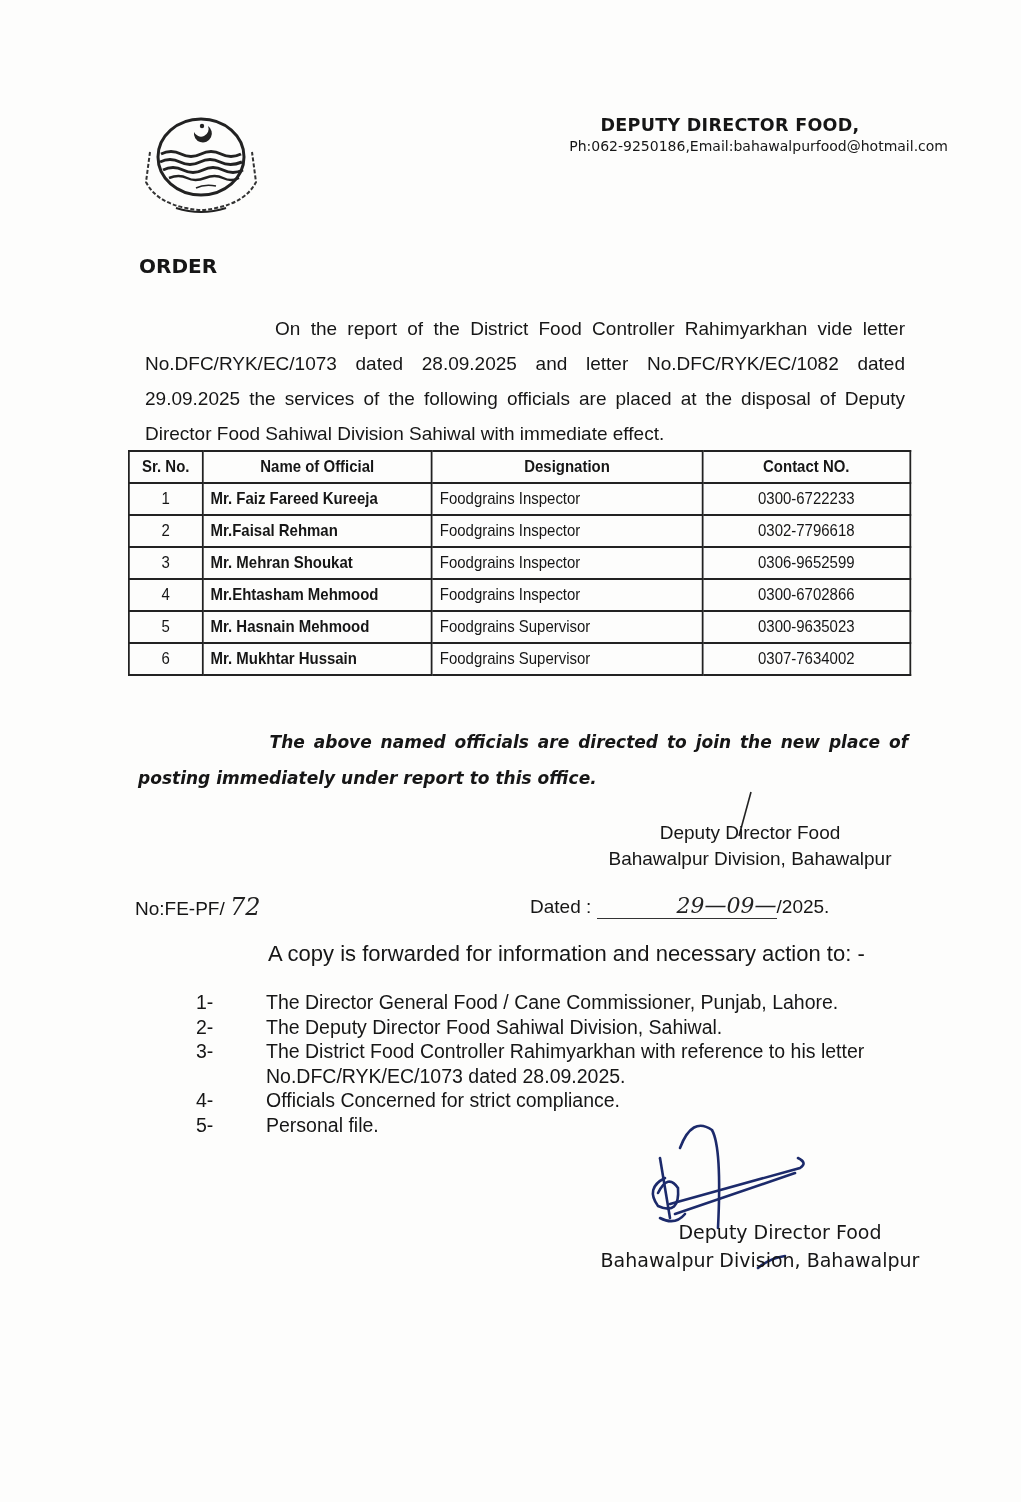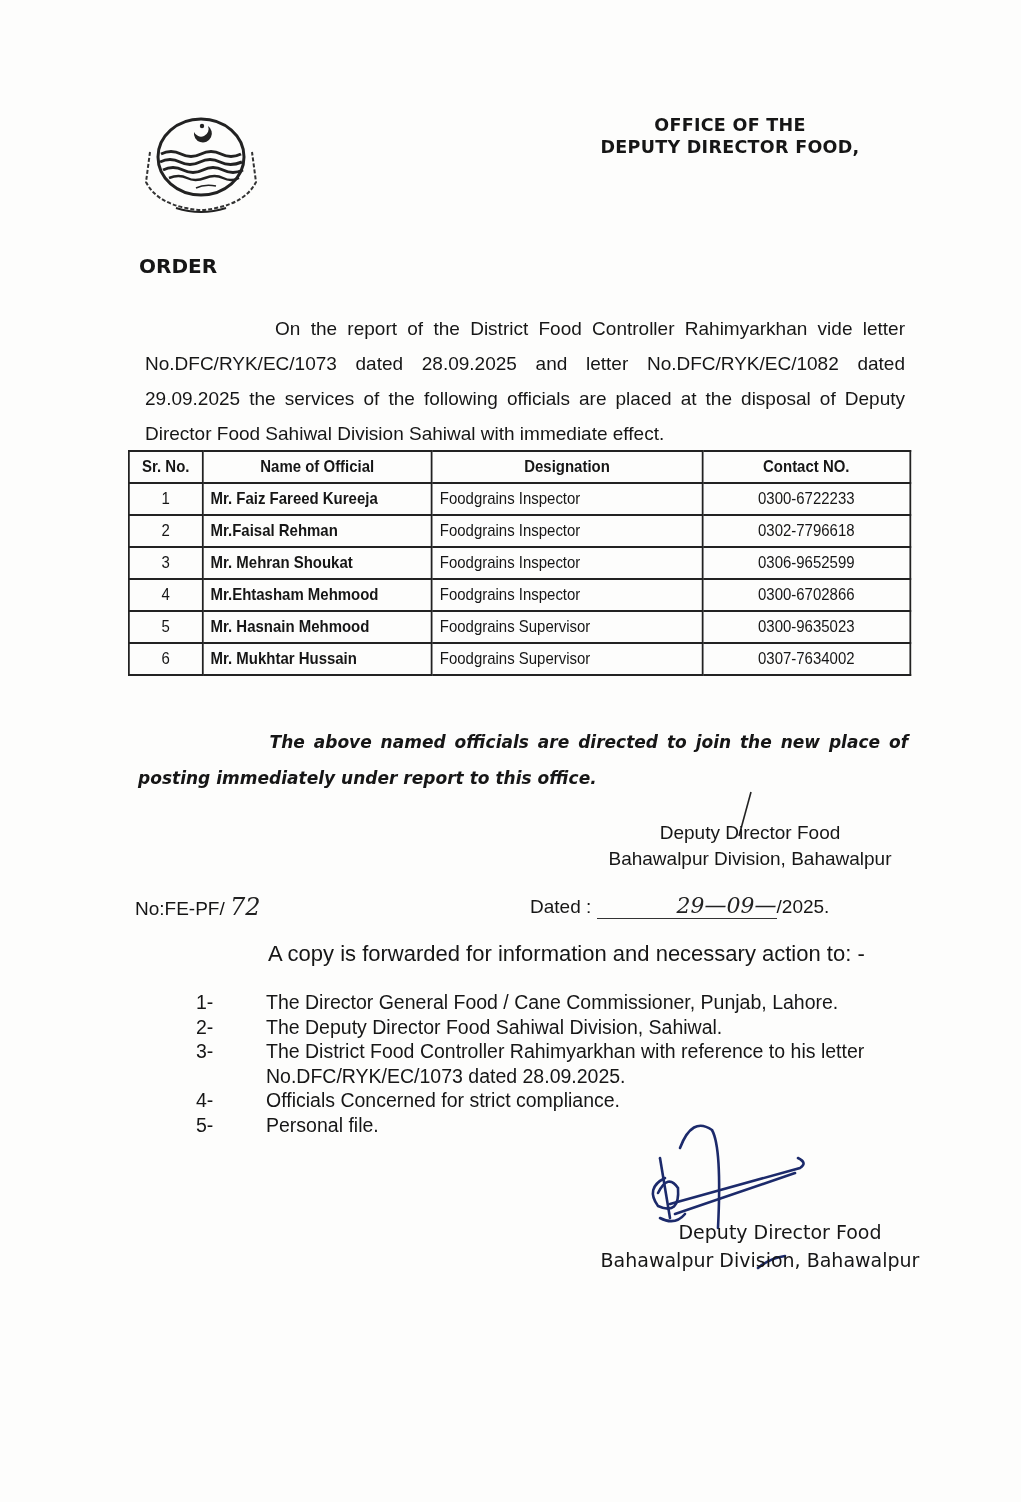--- a/index.html
+++ b/index.html
@@ -47,22 +47,22 @@
     <path d="M24 50 q10 -5 20 0 t20 0 t20 0 t22 0" fill="none" stroke="#222" stroke-width="3"></path>
     <path d="M27 58 q10 -5 20 0 t20 0 t20 0 t20 0" fill="none" stroke="#222" stroke-width="3"></path>
     <path d="M33 66 q10 -4 18 0 t18 0 t18 0 t16 0" fill="none" stroke="#222" stroke-width="2.5"></path>
     <path d="M60 76 q8 -4 20 -2" fill="none" stroke="#222" stroke-width="1.5"></path>
     <path d="M14 40 l-4 30 q10 20 40 26 q15 4 30 0 q30 -6 40 -26 l-4 -30" fill="none" stroke="#333" stroke-width="2" stroke-dasharray="4 2"></path>
     <path d="M40 96 q25 8 50 0" fill="none" stroke="#222" stroke-width="2"></path>
   </svg>
 </div>
 
 <div class="abs hdr">
-  <div class="l">OFFICE OF THE</div>
   <div class="l">DEPUTY DIRECTOR FOOD,</div>
+  <div class="ph">Ph:062-9250186,Email:bahawalpurfood@hotmail.com</div>
 </div>
 
 <div class="abs order">ORDER</div>
 
 <div class="abs para"><span class="ind"></span><span>On the report of the District Food Controller Rahimyarkhan vide letter No.DFC/RYK/EC/1073 dated 28.09.2025 and letter No.DFC/RYK/EC/1082 dated 29.09.2025 the services of the following officials are placed at the disposal of Deputy Director Food Sahiwal Division Sahiwal with immediate effect.</span></div>
 
 <table class="t">
   <colgroup>
     <col style="width:84px">
       <col style="width:261px">

